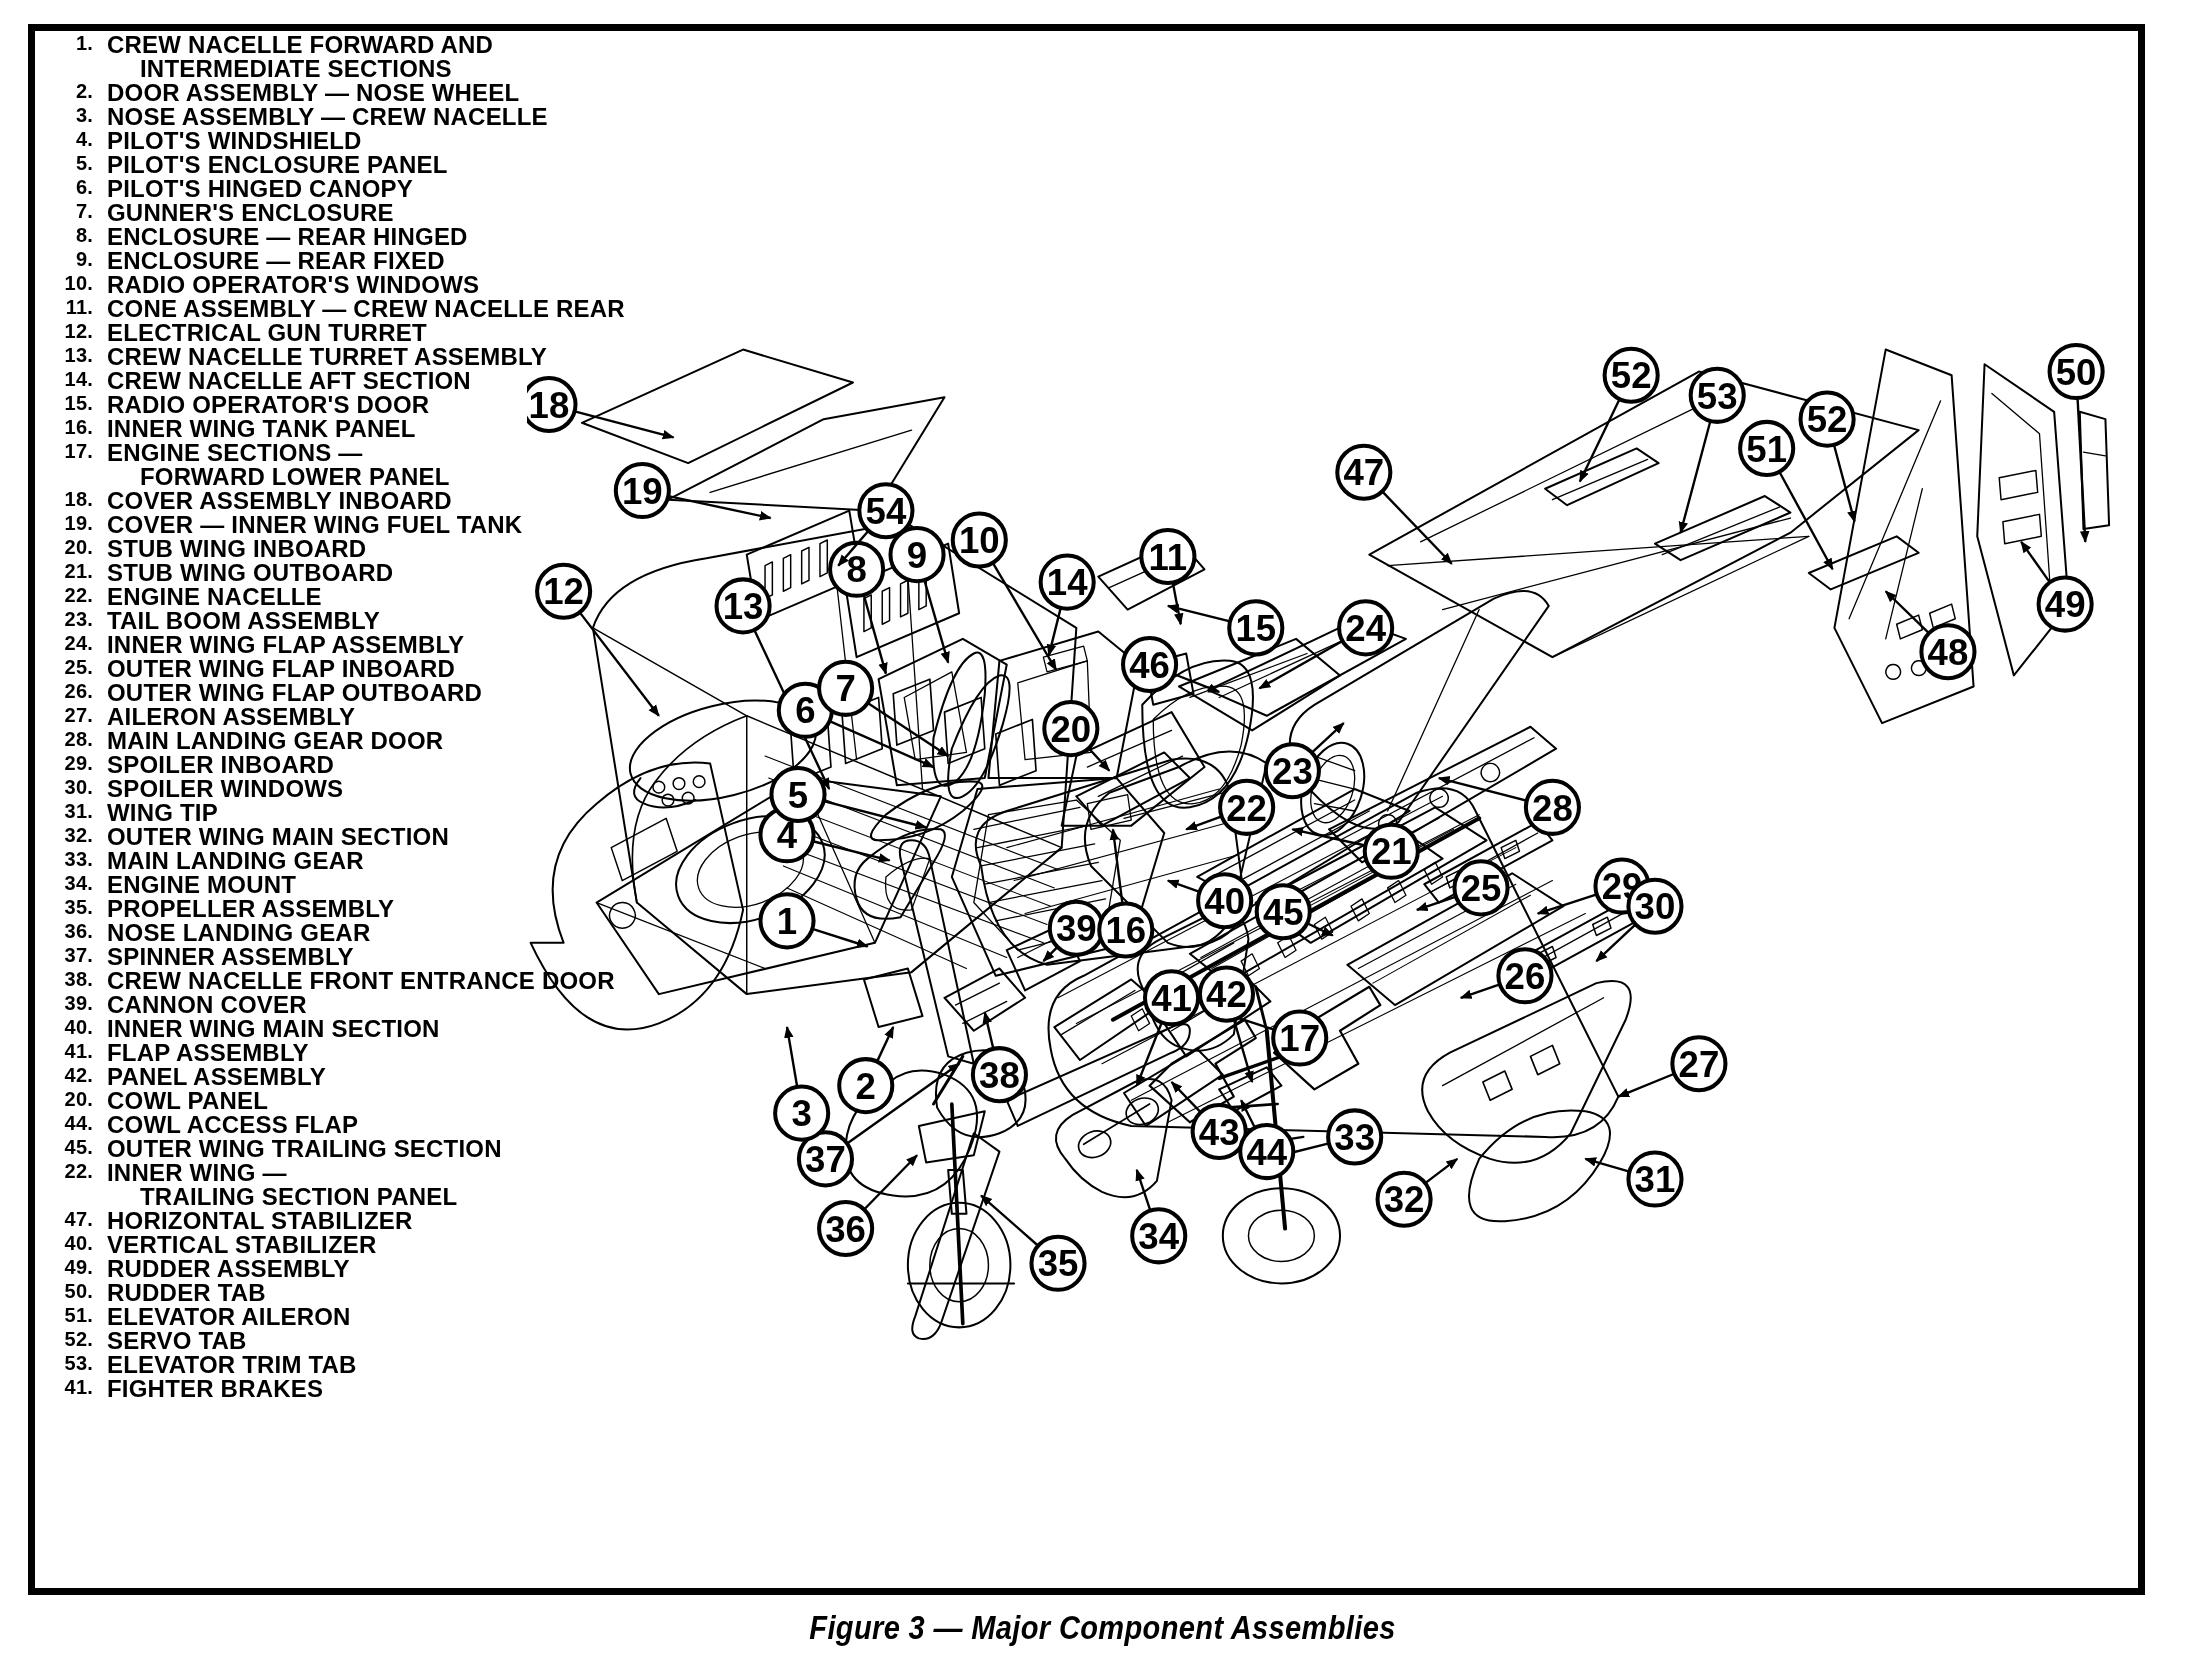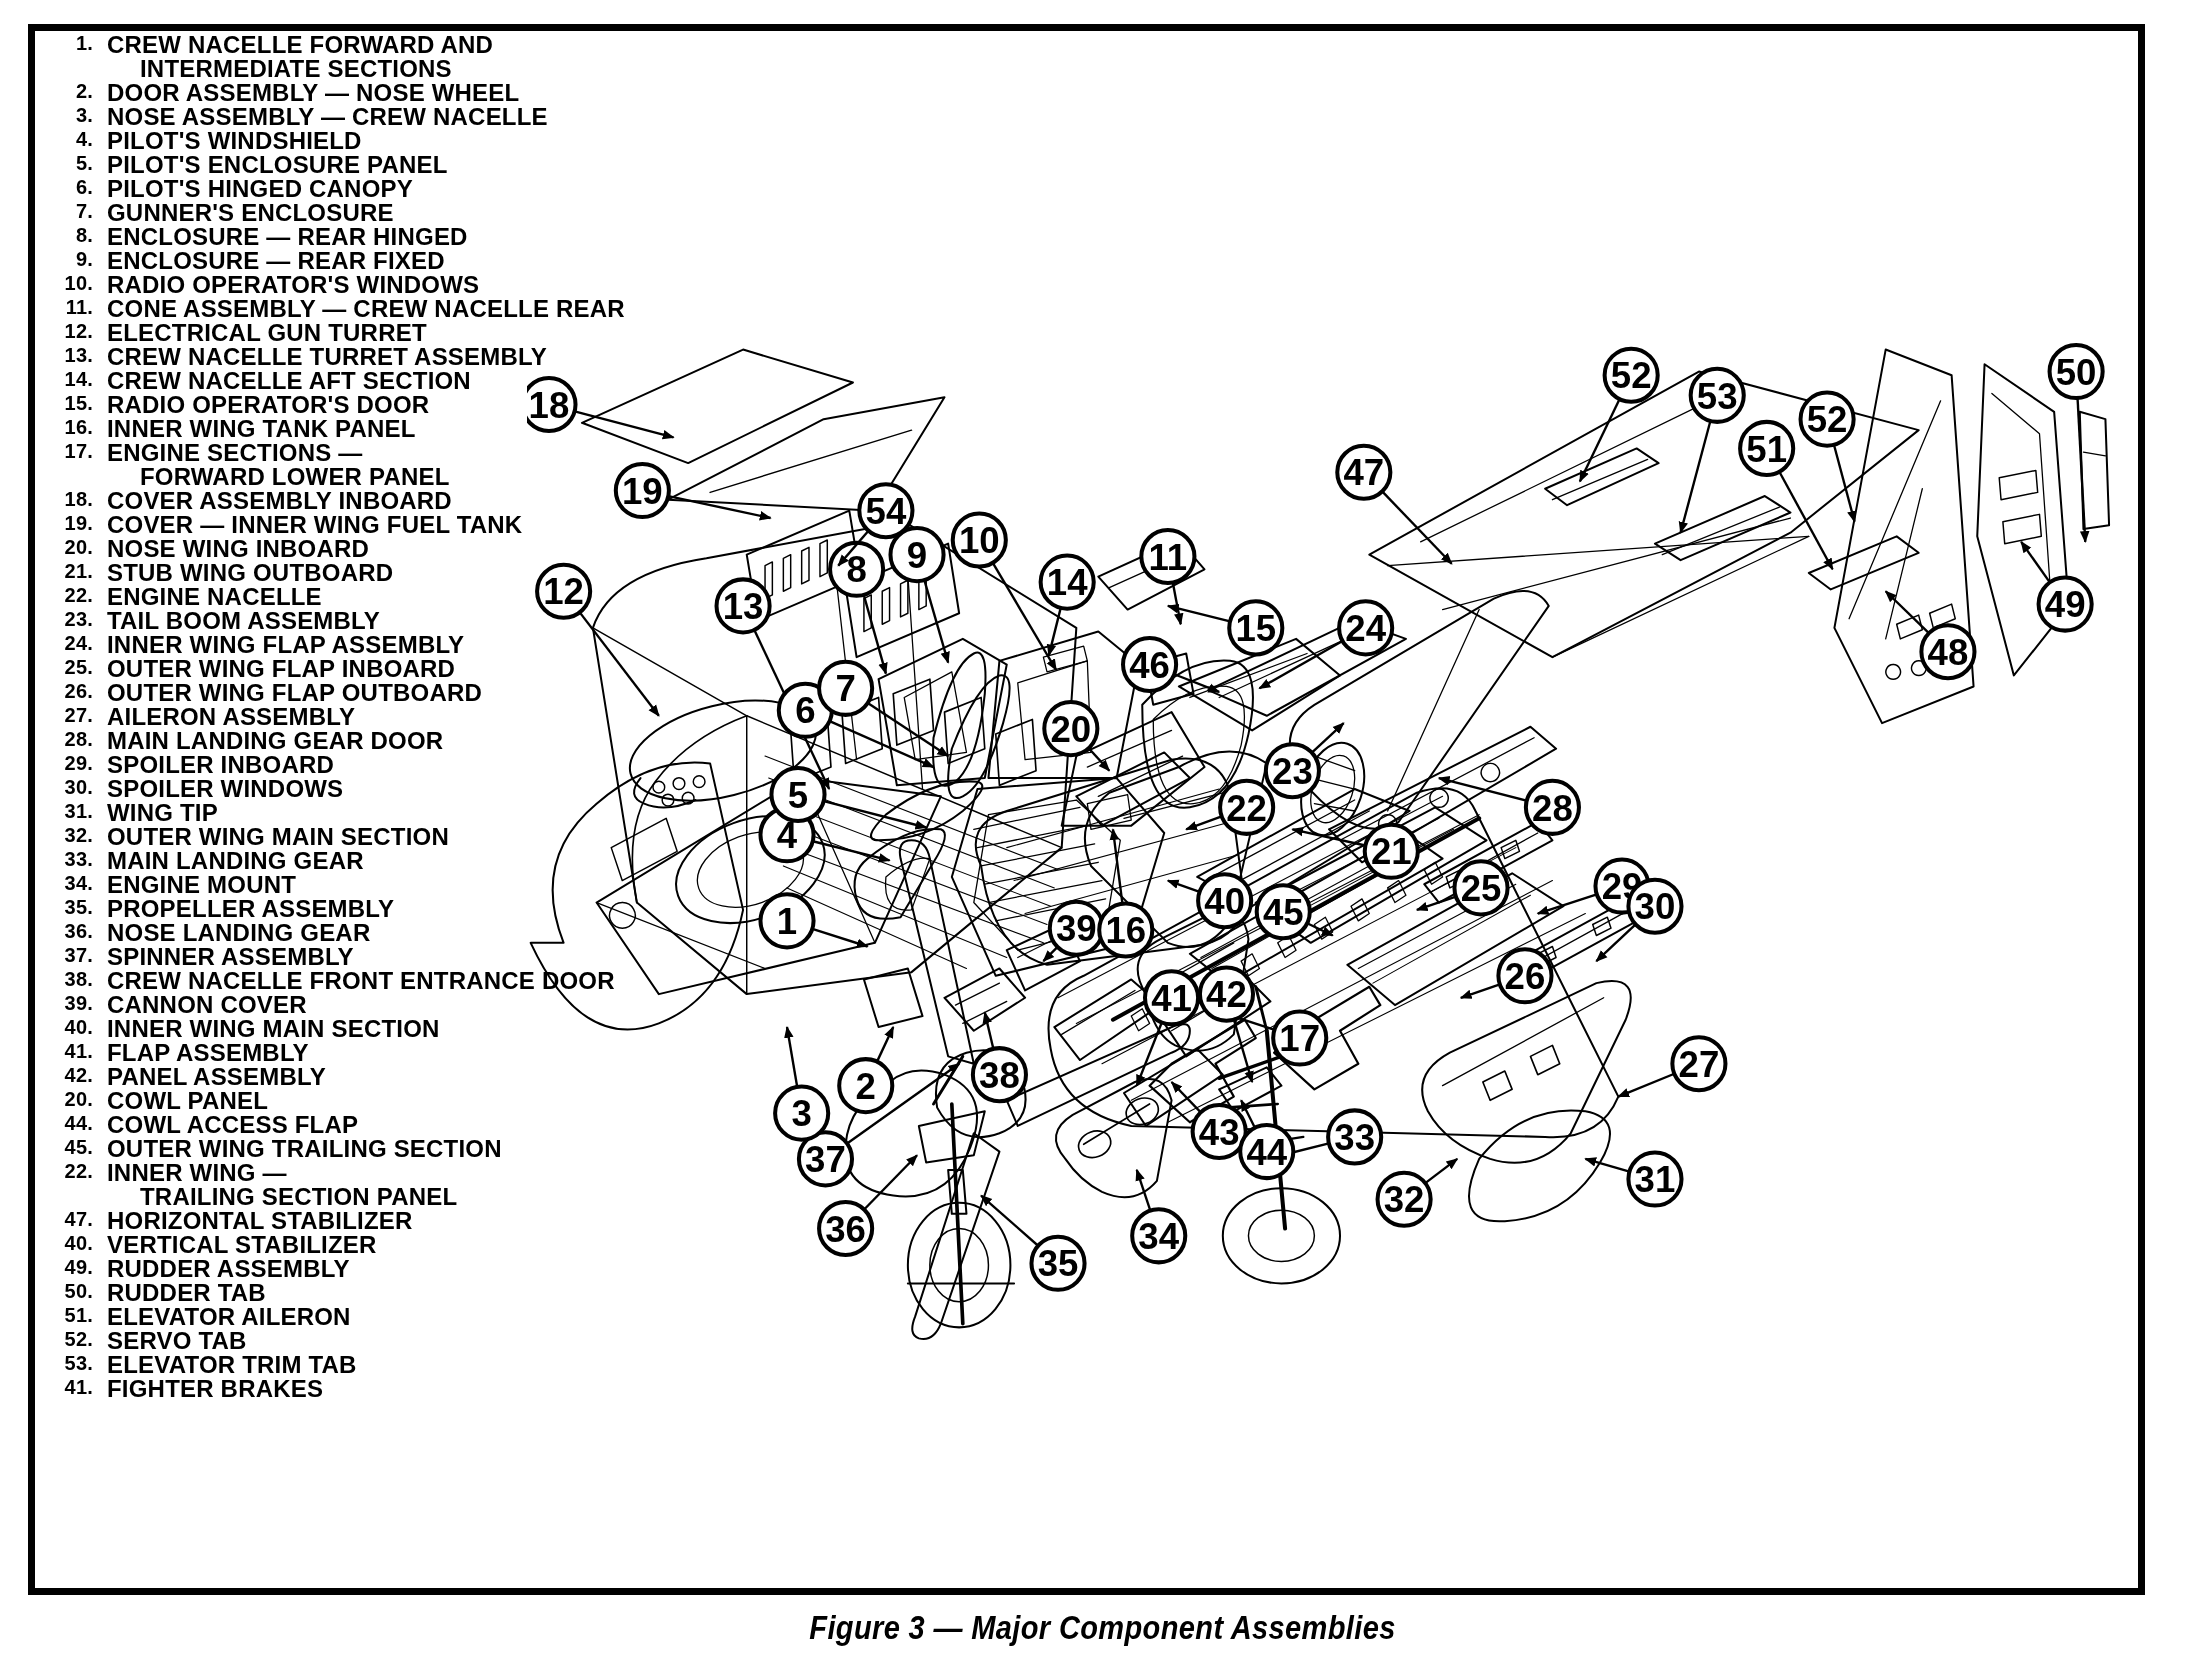--- a/index.html
+++ b/index.html
@@ -116,21 +116,21 @@
       <div class="lg-row">
         <span class="lg-num">18.</span>
         <span class="lg-txt">COVER ASSEMBLY INBOARD</span>
       </div>
       <div class="lg-row">
         <span class="lg-num">19.</span>
         <span class="lg-txt">COVER — INNER WING FUEL TANK</span>
       </div>
       <div class="lg-row">
         <span class="lg-num">20.</span>
-        <span class="lg-txt">NOSE WING INBOARD</span>
+        <span class="lg-txt">STUB WING INBOARD</span>
       </div>
       <div class="lg-row">
         <span class="lg-num">21.</span>
         <span class="lg-txt">STUB WING OUTBOARD</span>
       </div>
       <div class="lg-row">
         <span class="lg-num">22.</span>
         <span class="lg-txt">ENGINE NACELLE</span>
       </div>
       <div class="lg-row">

